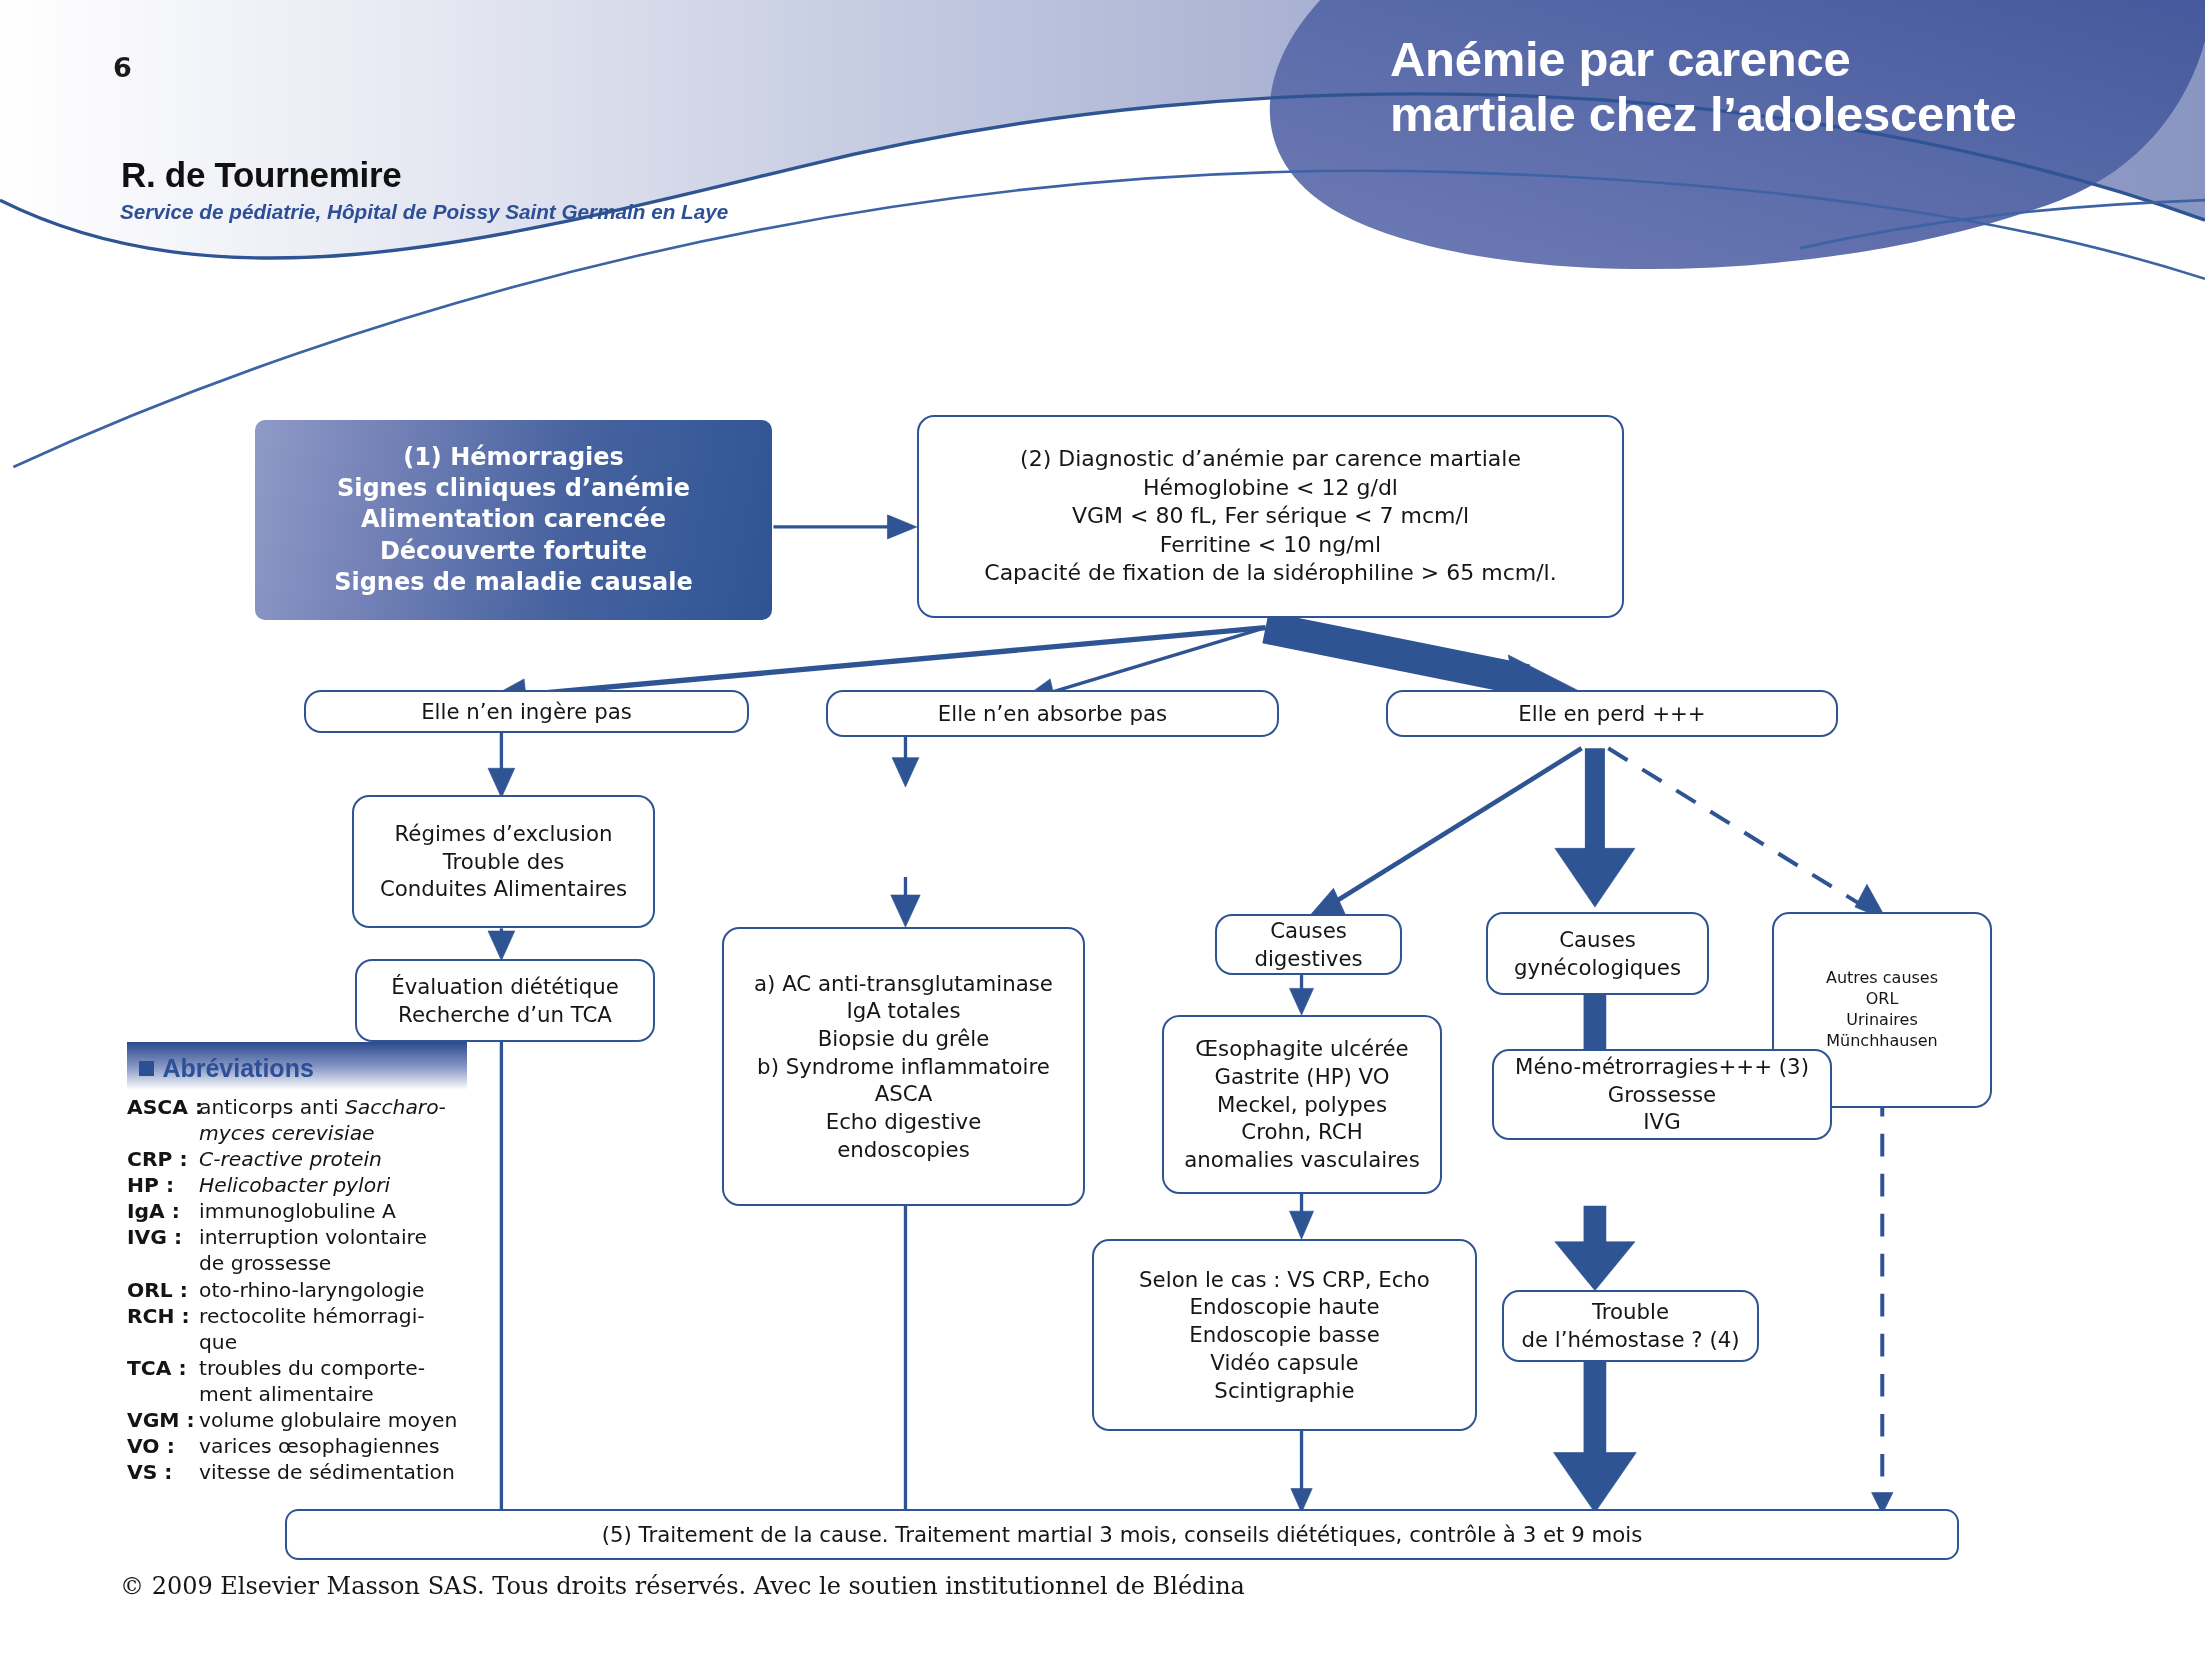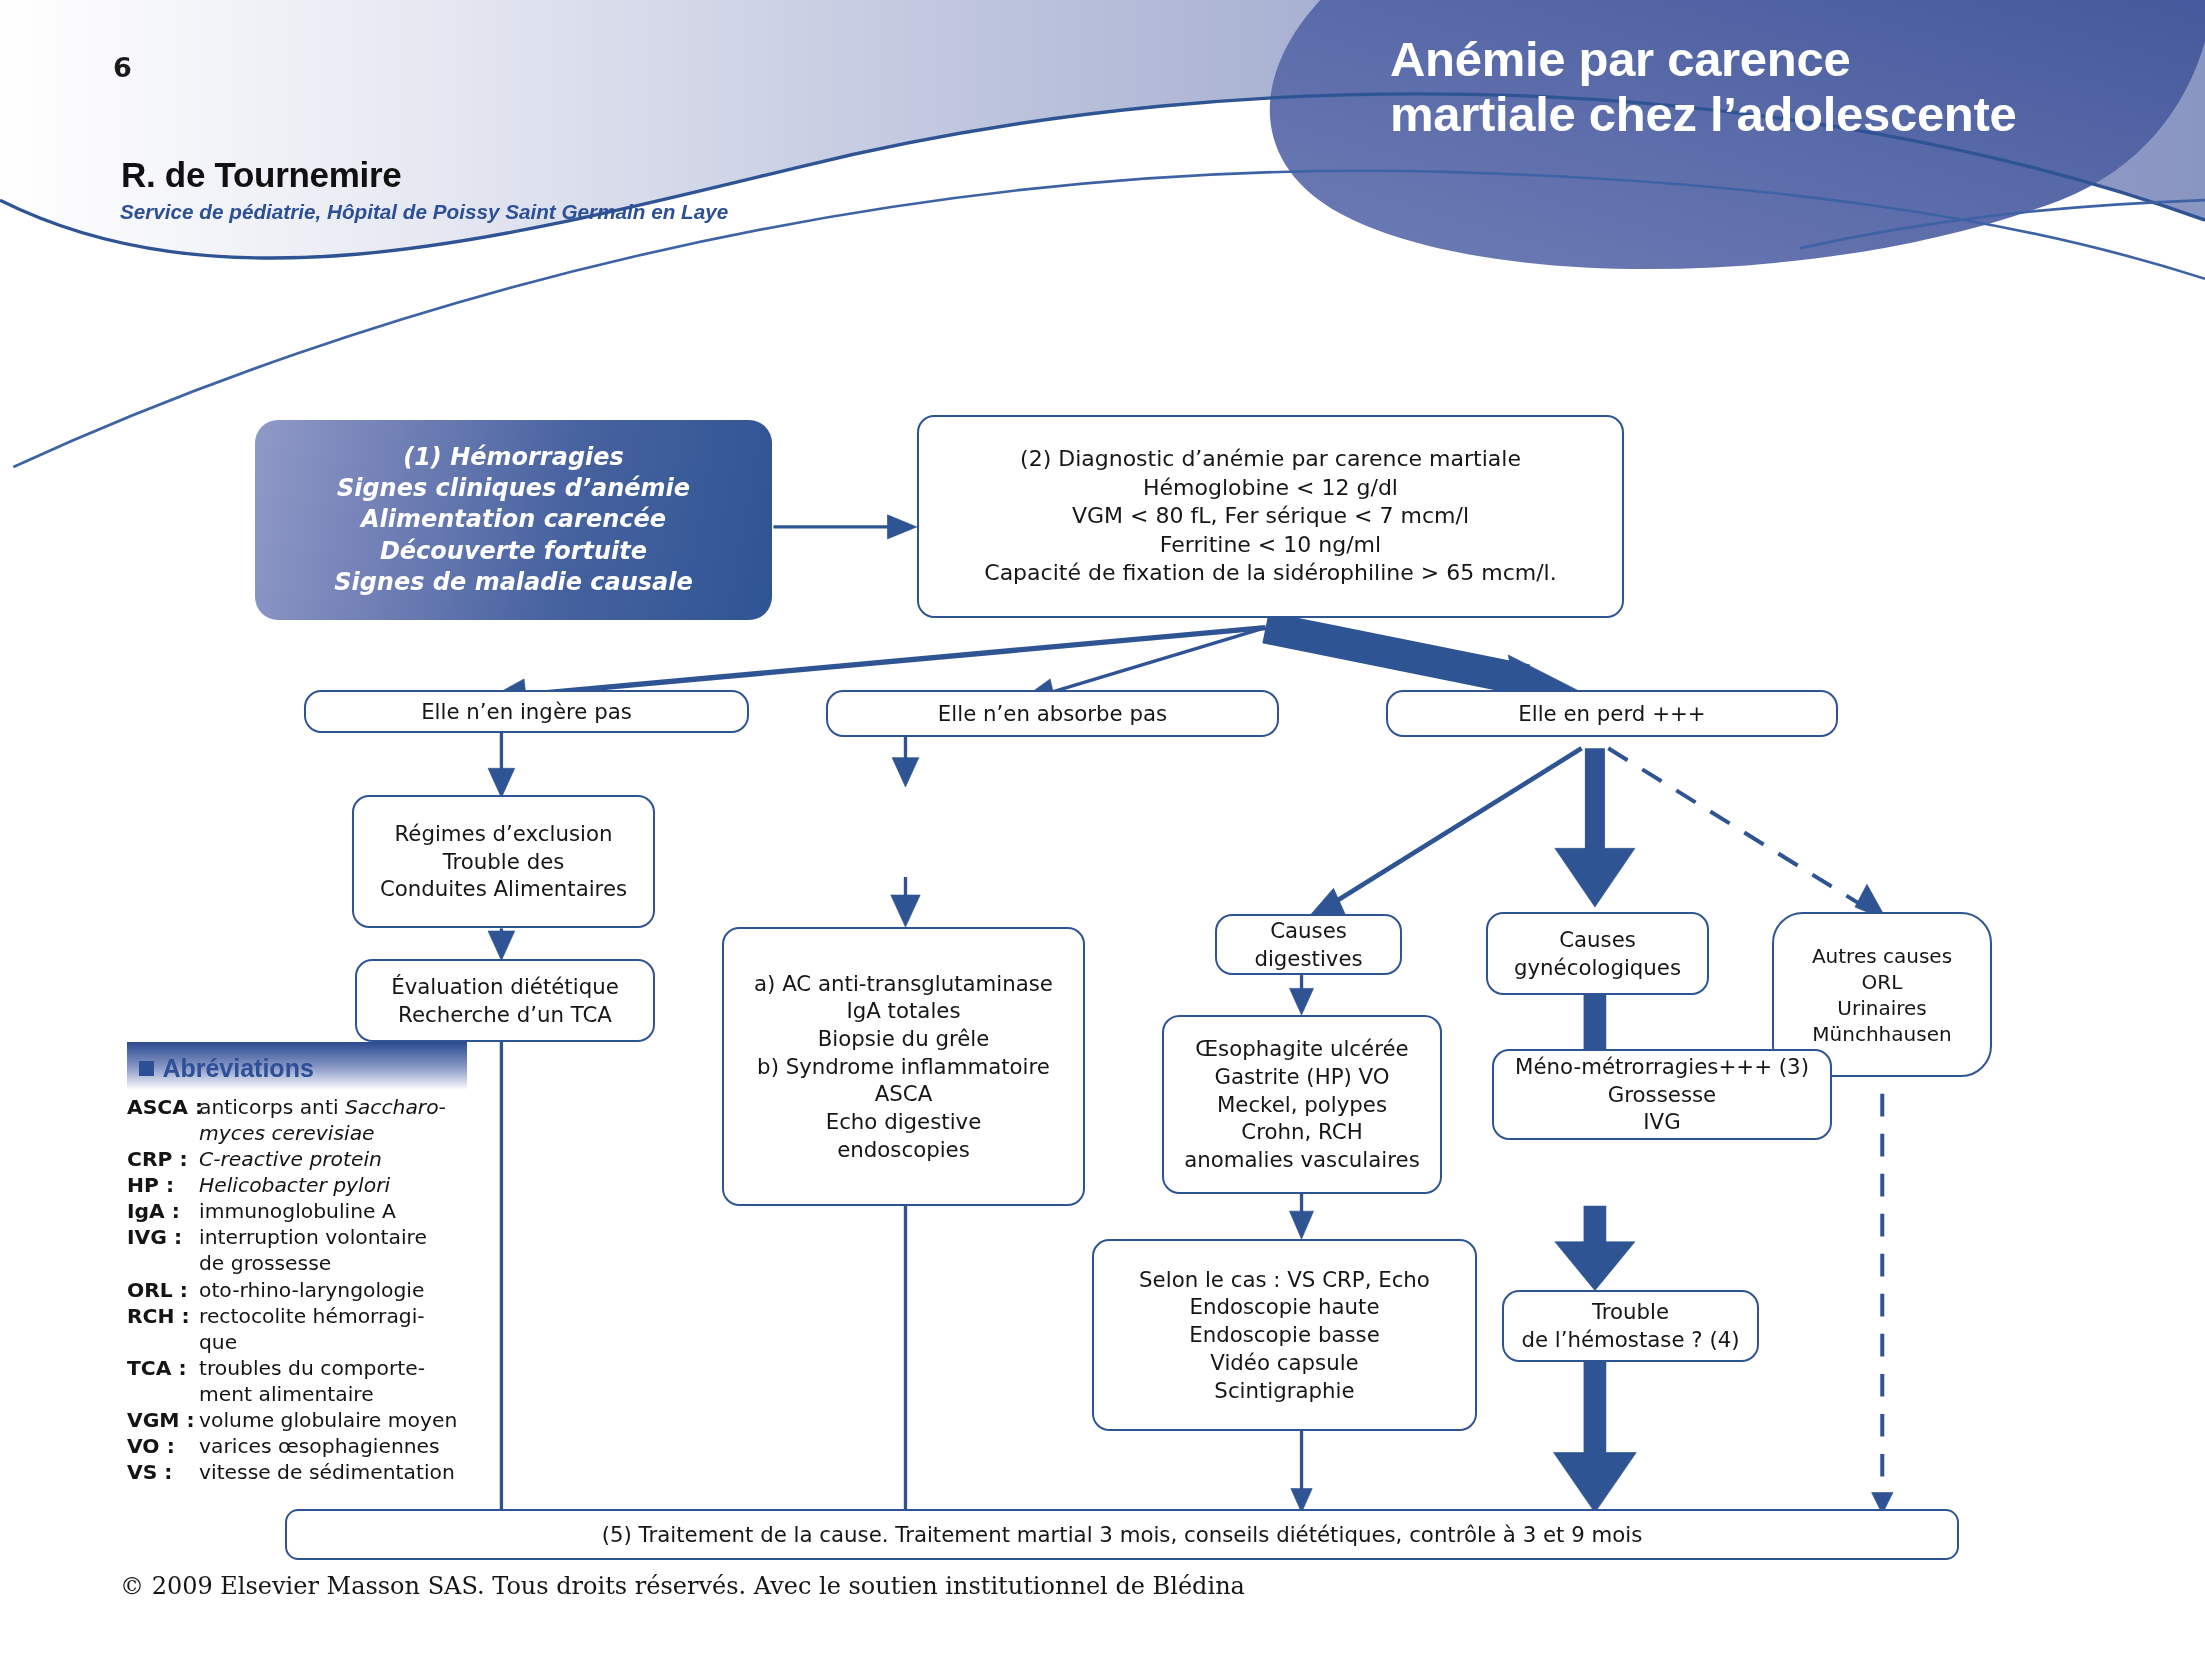--- a/index.html
+++ b/index.html
@@ -53,24 +53,24 @@
     color:#161616;
     font-family:"DejaVu Sans", sans-serif;
     line-height:1.30;
     padding:4px 8px;
   }
   .node .lines{width:100%;}
   .node .lines div{white-space:nowrap;}
 
   .node-hero{
     border:none;
-    border-radius:23px;
+    border-radius:10px;
     background:linear-gradient(100deg,#8f9ac6 0%,#7784b9 22%,#46629f 60%,#2f5493 100%);
     color:#ffffff;
-    font-style:italic;font-weight:bold;
+    font-weight:bold;
     box-shadow:0 0 0 0 rgba(0,0,0,0);
   }
 
   
   .abbr{
     position:absolute;left:127px;top:1042px;width:340px;
   }
   .abbr-bar{
     position:absolute;left:0;top:0;width:340px;height:48px;
     background:linear-gradient(to bottom,#2b4a8f 0%, #8d9cc8 55%, #ffffff 100%);
@@ -284,21 +284,21 @@
         </div>
     </div>
 
     <div class="node" style="left:1486px;top:912px;width:223px;height:83px;font-size:21.3px;">
       <div class="lines">
           <div>Causes</div>
           <div>gynécologiques</div>
         </div>
     </div>
 
-    <div class="node" style="left:1772px;top:912px;width:220px;height:165px;font-size:20px;border-radius:31px;">
+    <div class="node" style="left:1772px;top:912px;width:220px;height:196px;font-size:16px;">
       <div class="lines">
           <div>Autres causes</div>
           <div>ORL</div>
           <div>Urinaires</div>
           <div>Münchhausen</div>
         </div>
     </div>
 
     <div class="node" style="left:1162px;top:1015px;width:280px;height:179px;font-size:21.3px;">
       <div class="lines">

